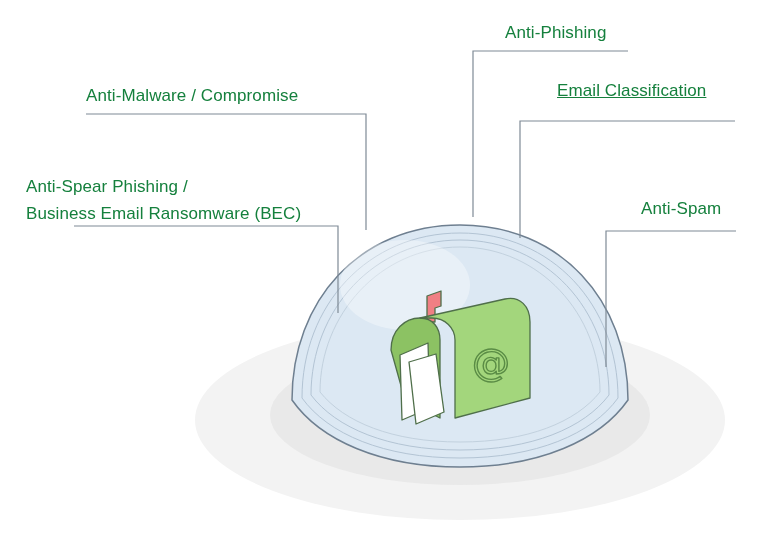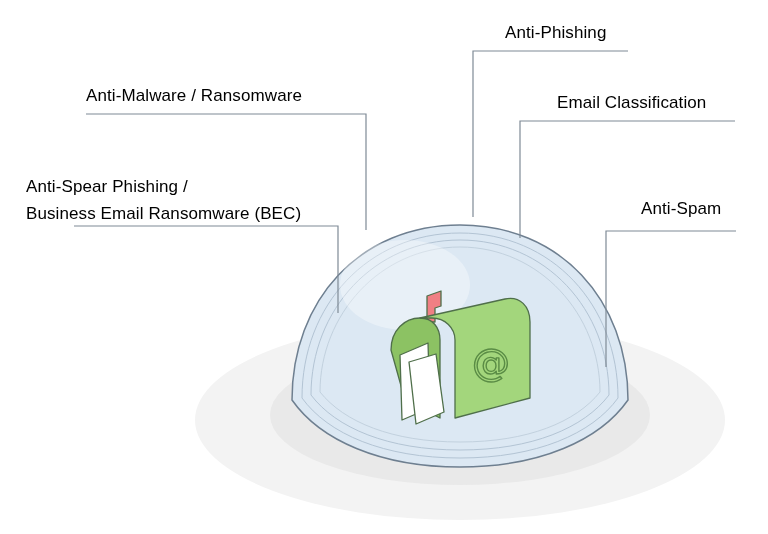--- a/index.html
+++ b/index.html
@@ -1,19 +1,19 @@
 <!DOCTYPE html>
 <html><head>
 <meta charset="utf-8">
 <style>
   html, body { margin:0; padding:0; background:#ffffff; }
   body { width:768px; height:534px; position:relative; overflow:hidden;
          font-family:"Liberation Sans", "DejaVu Sans", sans-serif; }
   svg { position:absolute; left:0; top:0; }
-  .label { position:absolute; font-size:17px; color:#000000; letter-spacing:0.1px; white-space:nowrap;text-align:right; }
+  .label { position:absolute; font-size:17px; color:#15803d; letter-spacing:0.1px; white-space:nowrap;text-align:right; }
 </style>
 </head>
 <body>
 
 <svg width="768" height="534" viewBox="0 0 768 534">
 
   <ellipse cx="460" cy="420" rx="265" ry="100" fill="#f3f3f3"></ellipse>
   <ellipse cx="460" cy="415" rx="190" ry="70" fill="#e9e9e9"></ellipse>
 
   <path d="M292,400 C292,300 360,225 460,225 C560,225 628,300 628,400 C600,440 540,467 460,467 C380,467 320,440 292,400 Z" fill="#dce8f3" stroke="#6e7f90" stroke-width="1.5"></path>
@@ -38,17 +38,17 @@
 
     <path d="M400,355 L428,343 L430,408 L402,420 Z" fill="#ffffff"></path>
     <path d="M409,362 L436,354 L444,412 L416,424 Z" fill="#ffffff"></path>
 
     <path d="M420,318 L505,299 C520,296 530,306 530,322 L530,398 L455,418 L455,340 C455,328 445,318 432,318 Z" fill="#a3d67c"></path>
     <text x="491" y="375" text-anchor="middle" font-family="DejaVu Sans, sans-serif" font-size="38" fill="none" stroke="#5a8c45" stroke-width="1.4">@</text>
   </g>
 </svg>
 
 <div class="label" style="left:505px; top:23px;">Anti-Phishing</div>
-<div class="label" style="left:86px; top:86px;">Anti-Malware / Ransomware</div>
-<div class="label" style="left:557px; top:93px;">Email Classification</div>
+<div class="label" style="left:86px; top:86px;">Anti-Malware / Compromise</div>
+<div class="label" style="left:557px; top:81px;text-decoration:underline;">Email Classification</div>
 <div class="label" style="left:26px; top:177px;">Anti-Spear Phishing /</div>
 <div class="label" style="left:26px; top:204px;">Business Email Ransomware (BEC)</div>
 <div class="label" style="left:641px; top:199px;">Anti-Spam</div>
 
 </body></html>

